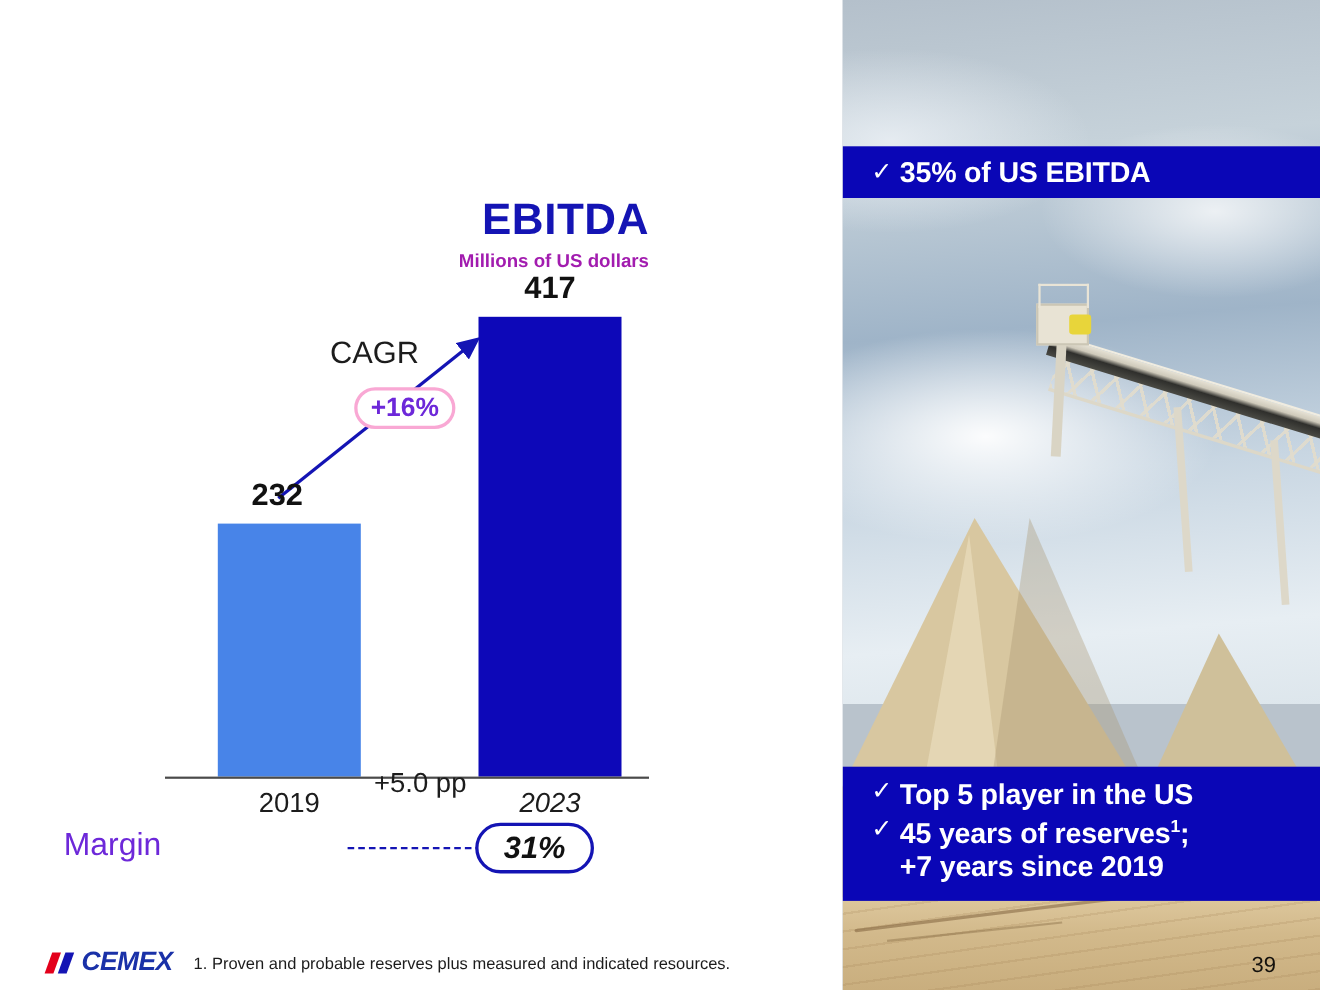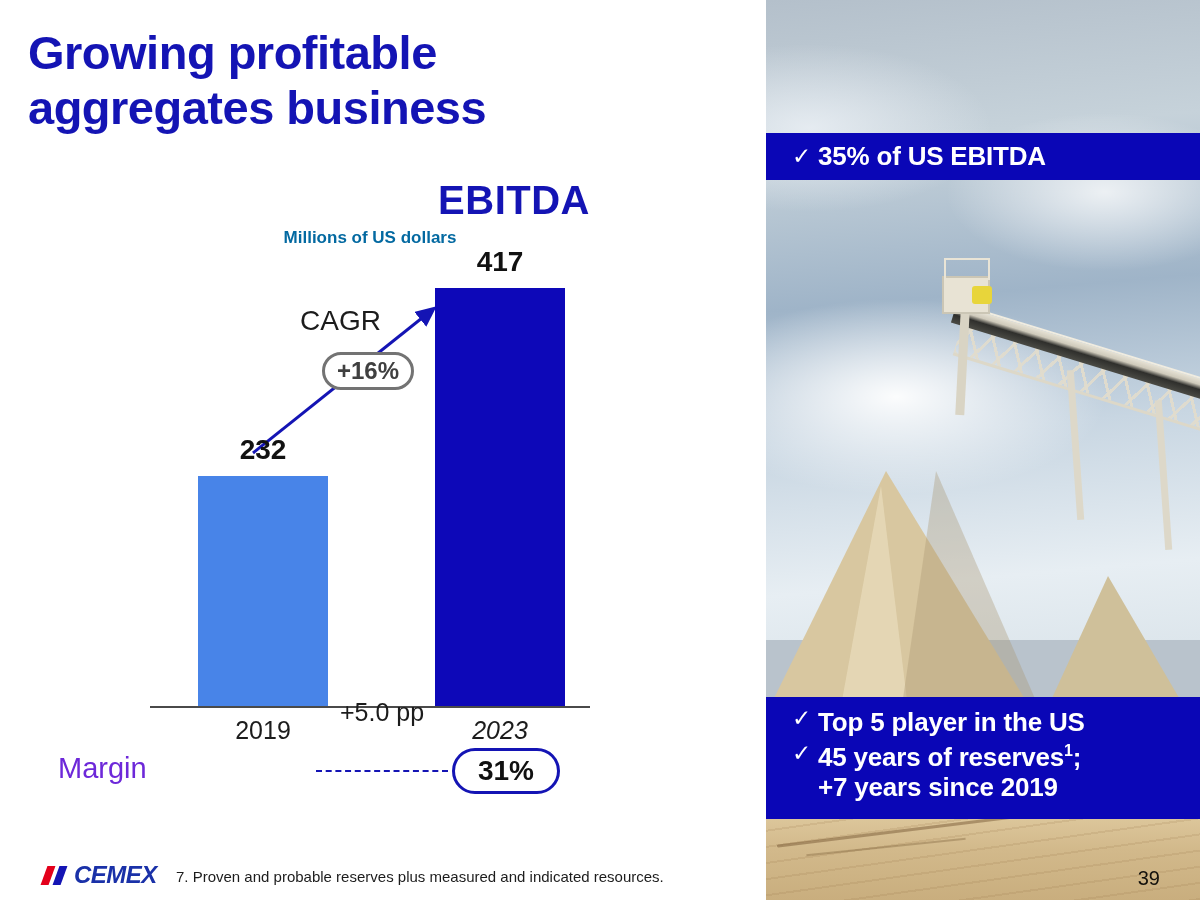--- a/index.html
+++ b/index.html
@@ -61,22 +61,22 @@
     font-size: 40px;
     font-weight: bold;
     letter-spacing: 0.5px;
   }
 
   .chart-subtitle {
     position: absolute;
     left: 150px;
     top: 58px;
     width: 440px;
-    text-align: center;
-    color: #0369a1;
+    text-align: right;
+    color: #a21caf;
     font-size: 17px;
     font-weight: bold;
   }
 
   .plot {
     position: absolute;
     left: 0;
     top: 0;
     width: 766px;
     height: 640px;
@@ -112,21 +112,21 @@
 
   .bar-value {
     position: absolute;
     font-size: 28px;
     font-weight: bold;
     color: #111111;
     text-align: center;
     width: 130px;
   }
 
-  .val-2019 { left: 198px; top: 264px; }
+  .val-2019 { left: 187px; top: 264px; }
   .val-2023 { left: 435px; top: 76px; }
 
   .x-label {
     position: absolute;
     top: 546px;
     width: 130px;
     text-align: center;
     font-size: 25px;
     color: #1c1c1c;
   }
@@ -150,29 +150,29 @@
     height: 640px;
     pointer-events: none;
   }
 
   .cagr-pill {
     position: absolute;
     left: 322px;
     top: 182px;
     width: 92px;
     height: 38px;
-    border: 3px solid #737373;
+    border: 3px solid #f9a8d4;
     border-radius: 19px;
     background: #ffffff;
     display: flex;
     align-items: center;
     justify-content: center;
     font-size: 24px;
     font-weight: bold;
-    color: #404040;
+    color: #6d28d9;
   }
 
   
   .margin-label {
     position: absolute;
     left: 58px;
     top: 582px;
     font-size: 29px;
     color: #6d28d9;
   }
@@ -188,21 +188,21 @@
     display: flex;
     align-items: center;
     justify-content: center;
     font-size: 28px;
     font-weight: bold;
     color: #111111;
     z-index: 2;
   }
 
   .mp-2019 { left: 208px; }
-  .mp-2023 { left: 452px; }
+  .mp-2023 { left: 432px; font-style: italic; }
 
   .margin-connector {
     position: absolute;
     left: 316px;
     top: 600px;
     width: 132px;
     height: 0;
     border-top: 2px dashed #1414B4;
     z-index: 1;
   }
@@ -523,21 +523,20 @@
     opacity: 0.9;
   }
 </style>
 </head>
 <body>
 
 <div class="slide">
 
   <div class="left-panel">
 
-    <h1 class="slide-title">Growing profitable aggregates business</h1>
 
     <div class="chart-area">
 
       <div class="chart-title">EBITDA</div>
       <div class="chart-subtitle">Millions of US dollars</div>
 
       <div class="plot">
 
         <svg class="cagr-svg" viewBox="0 0 766 640">
           <defs>
@@ -571,21 +570,21 @@
     </div>
 
     <div class="footer-logo">
       <span class="logo-slashes">
         <span class="logo-slash slash-red"></span>
         <span class="logo-slash slash-blue"></span>
       </span>
       <span class="logo-text">CEMEX</span>
     </div>
 
-    <div class="footnote">7. Proven and probable reserves plus measured and indicated resources.</div>
+    <div class="footnote">1. Proven and probable reserves plus measured and indicated resources.</div>
 
   </div>
 
   <div class="right-panel">
 
     <div class="photo">
       <div class="sky"></div>
       <div class="pile-back"></div>
       <div class="conveyor-truss"></div>
       <div class="conveyor-belt"></div>

